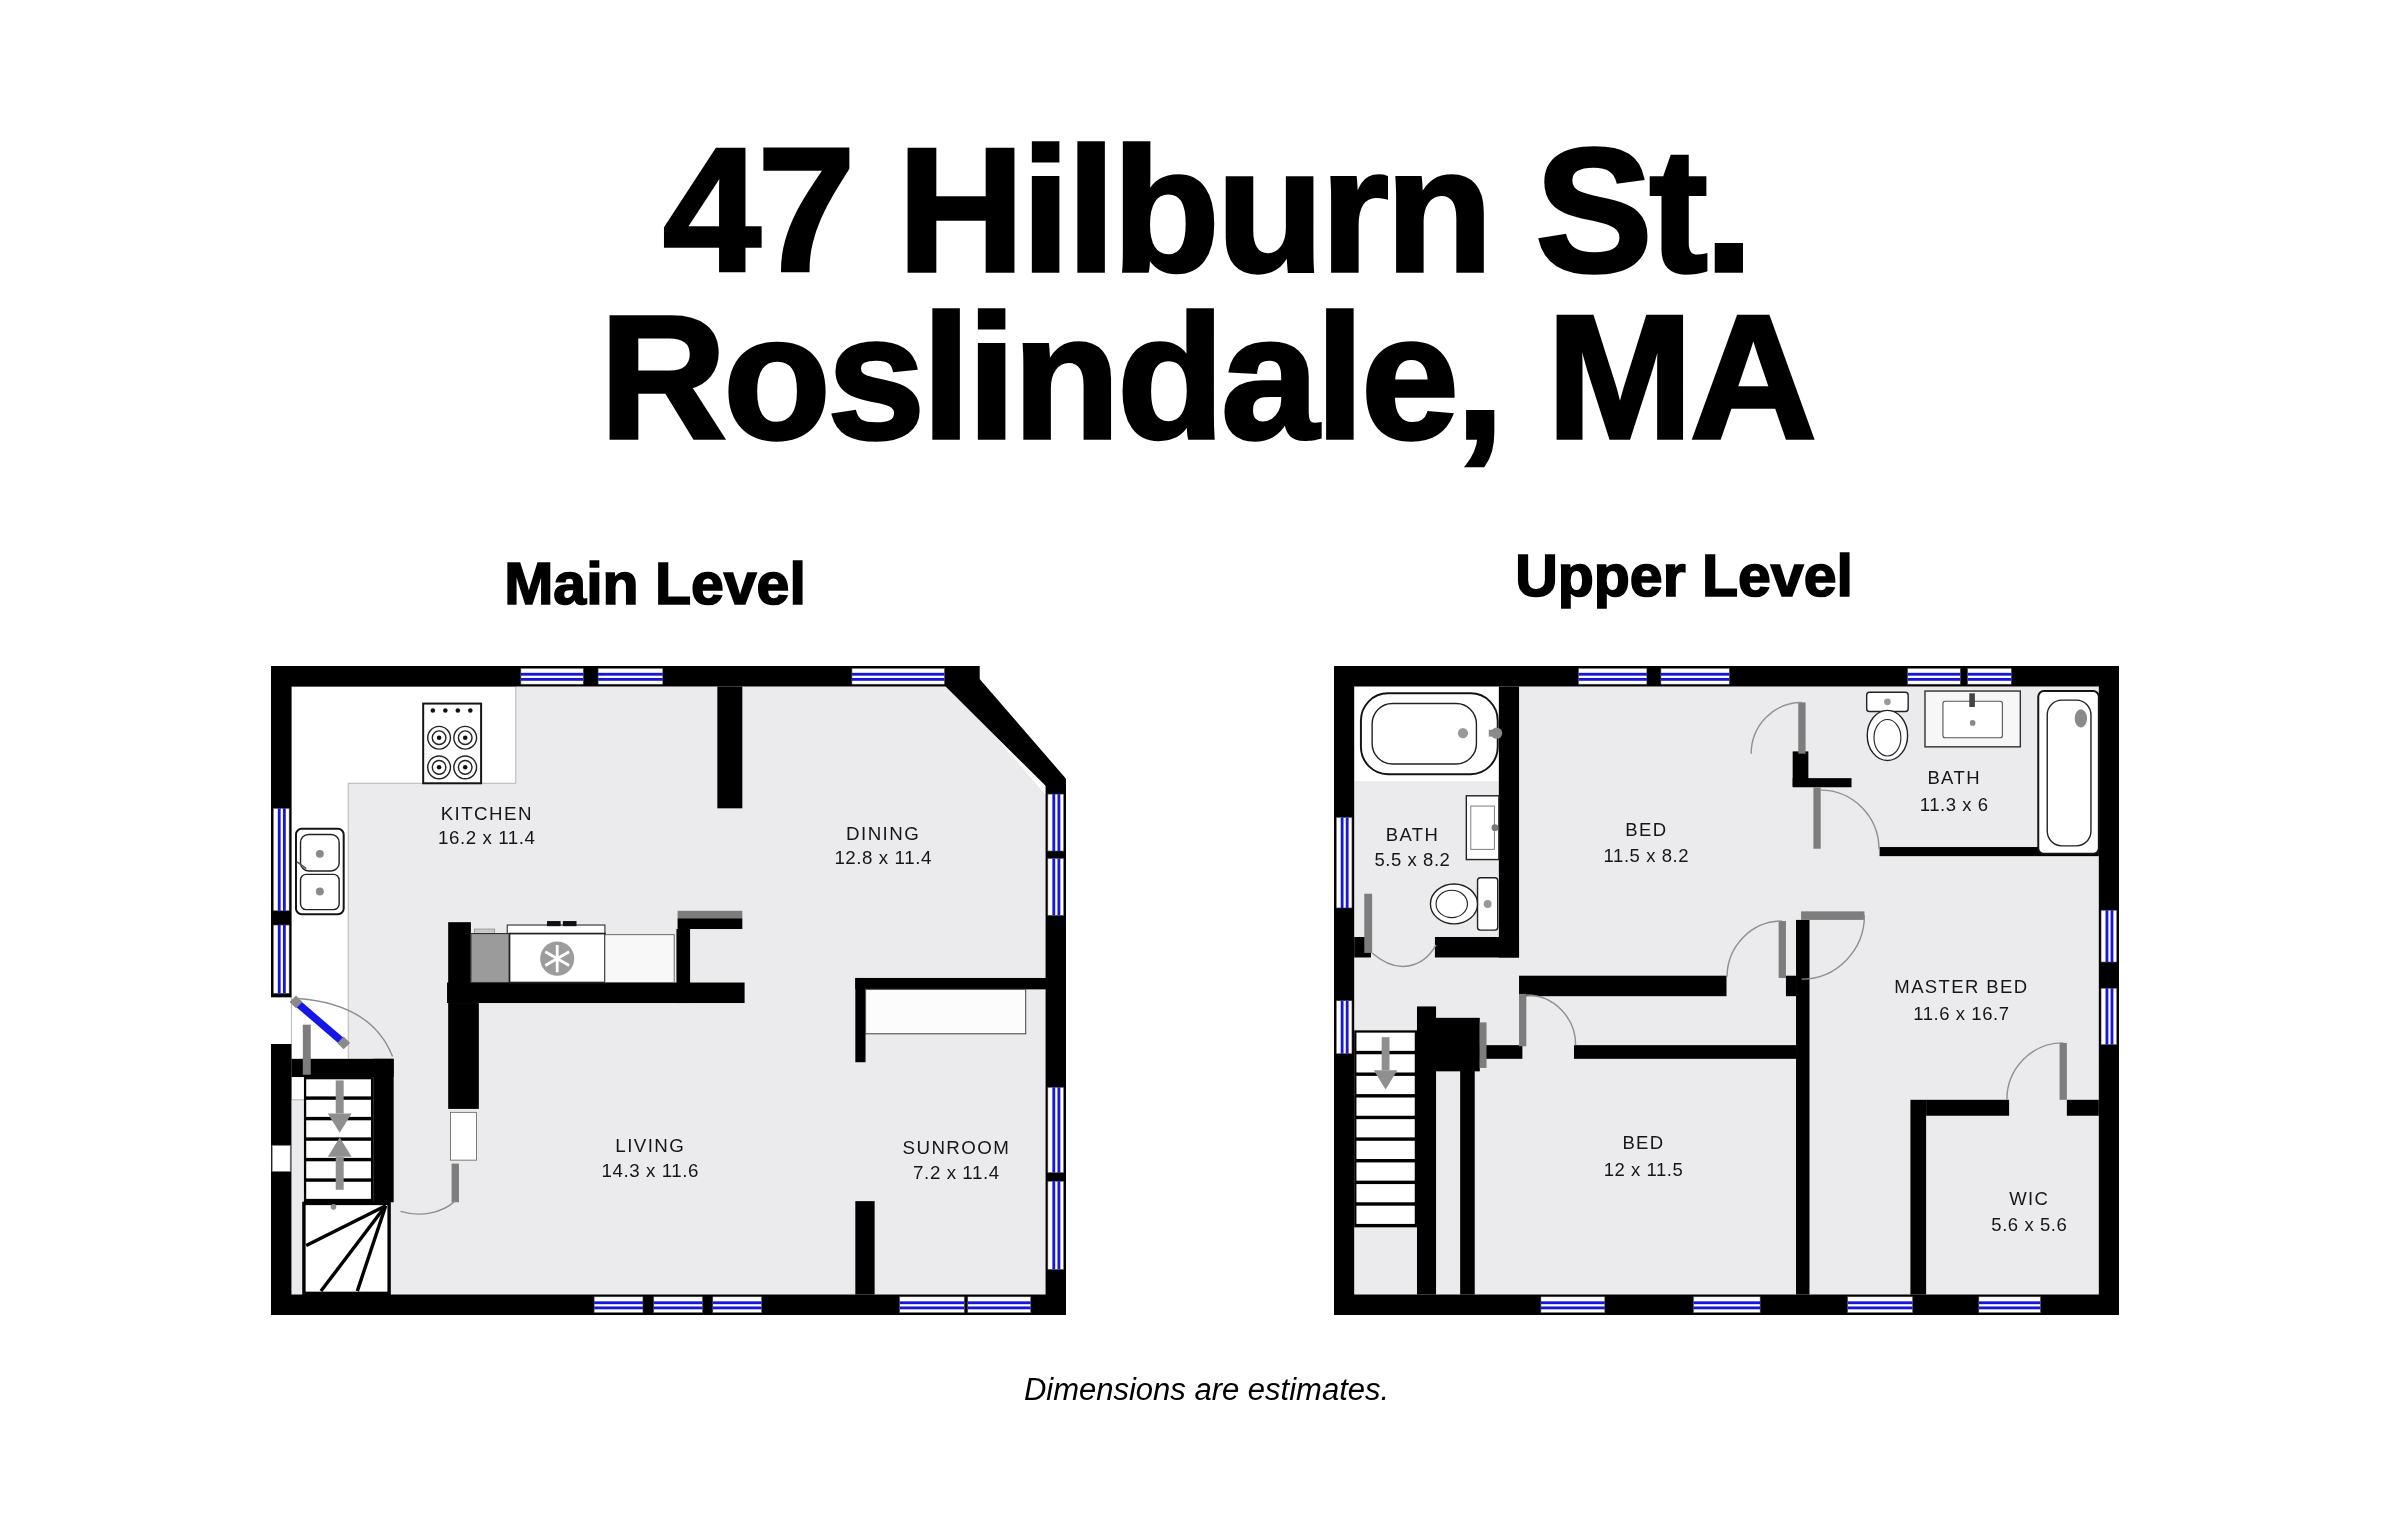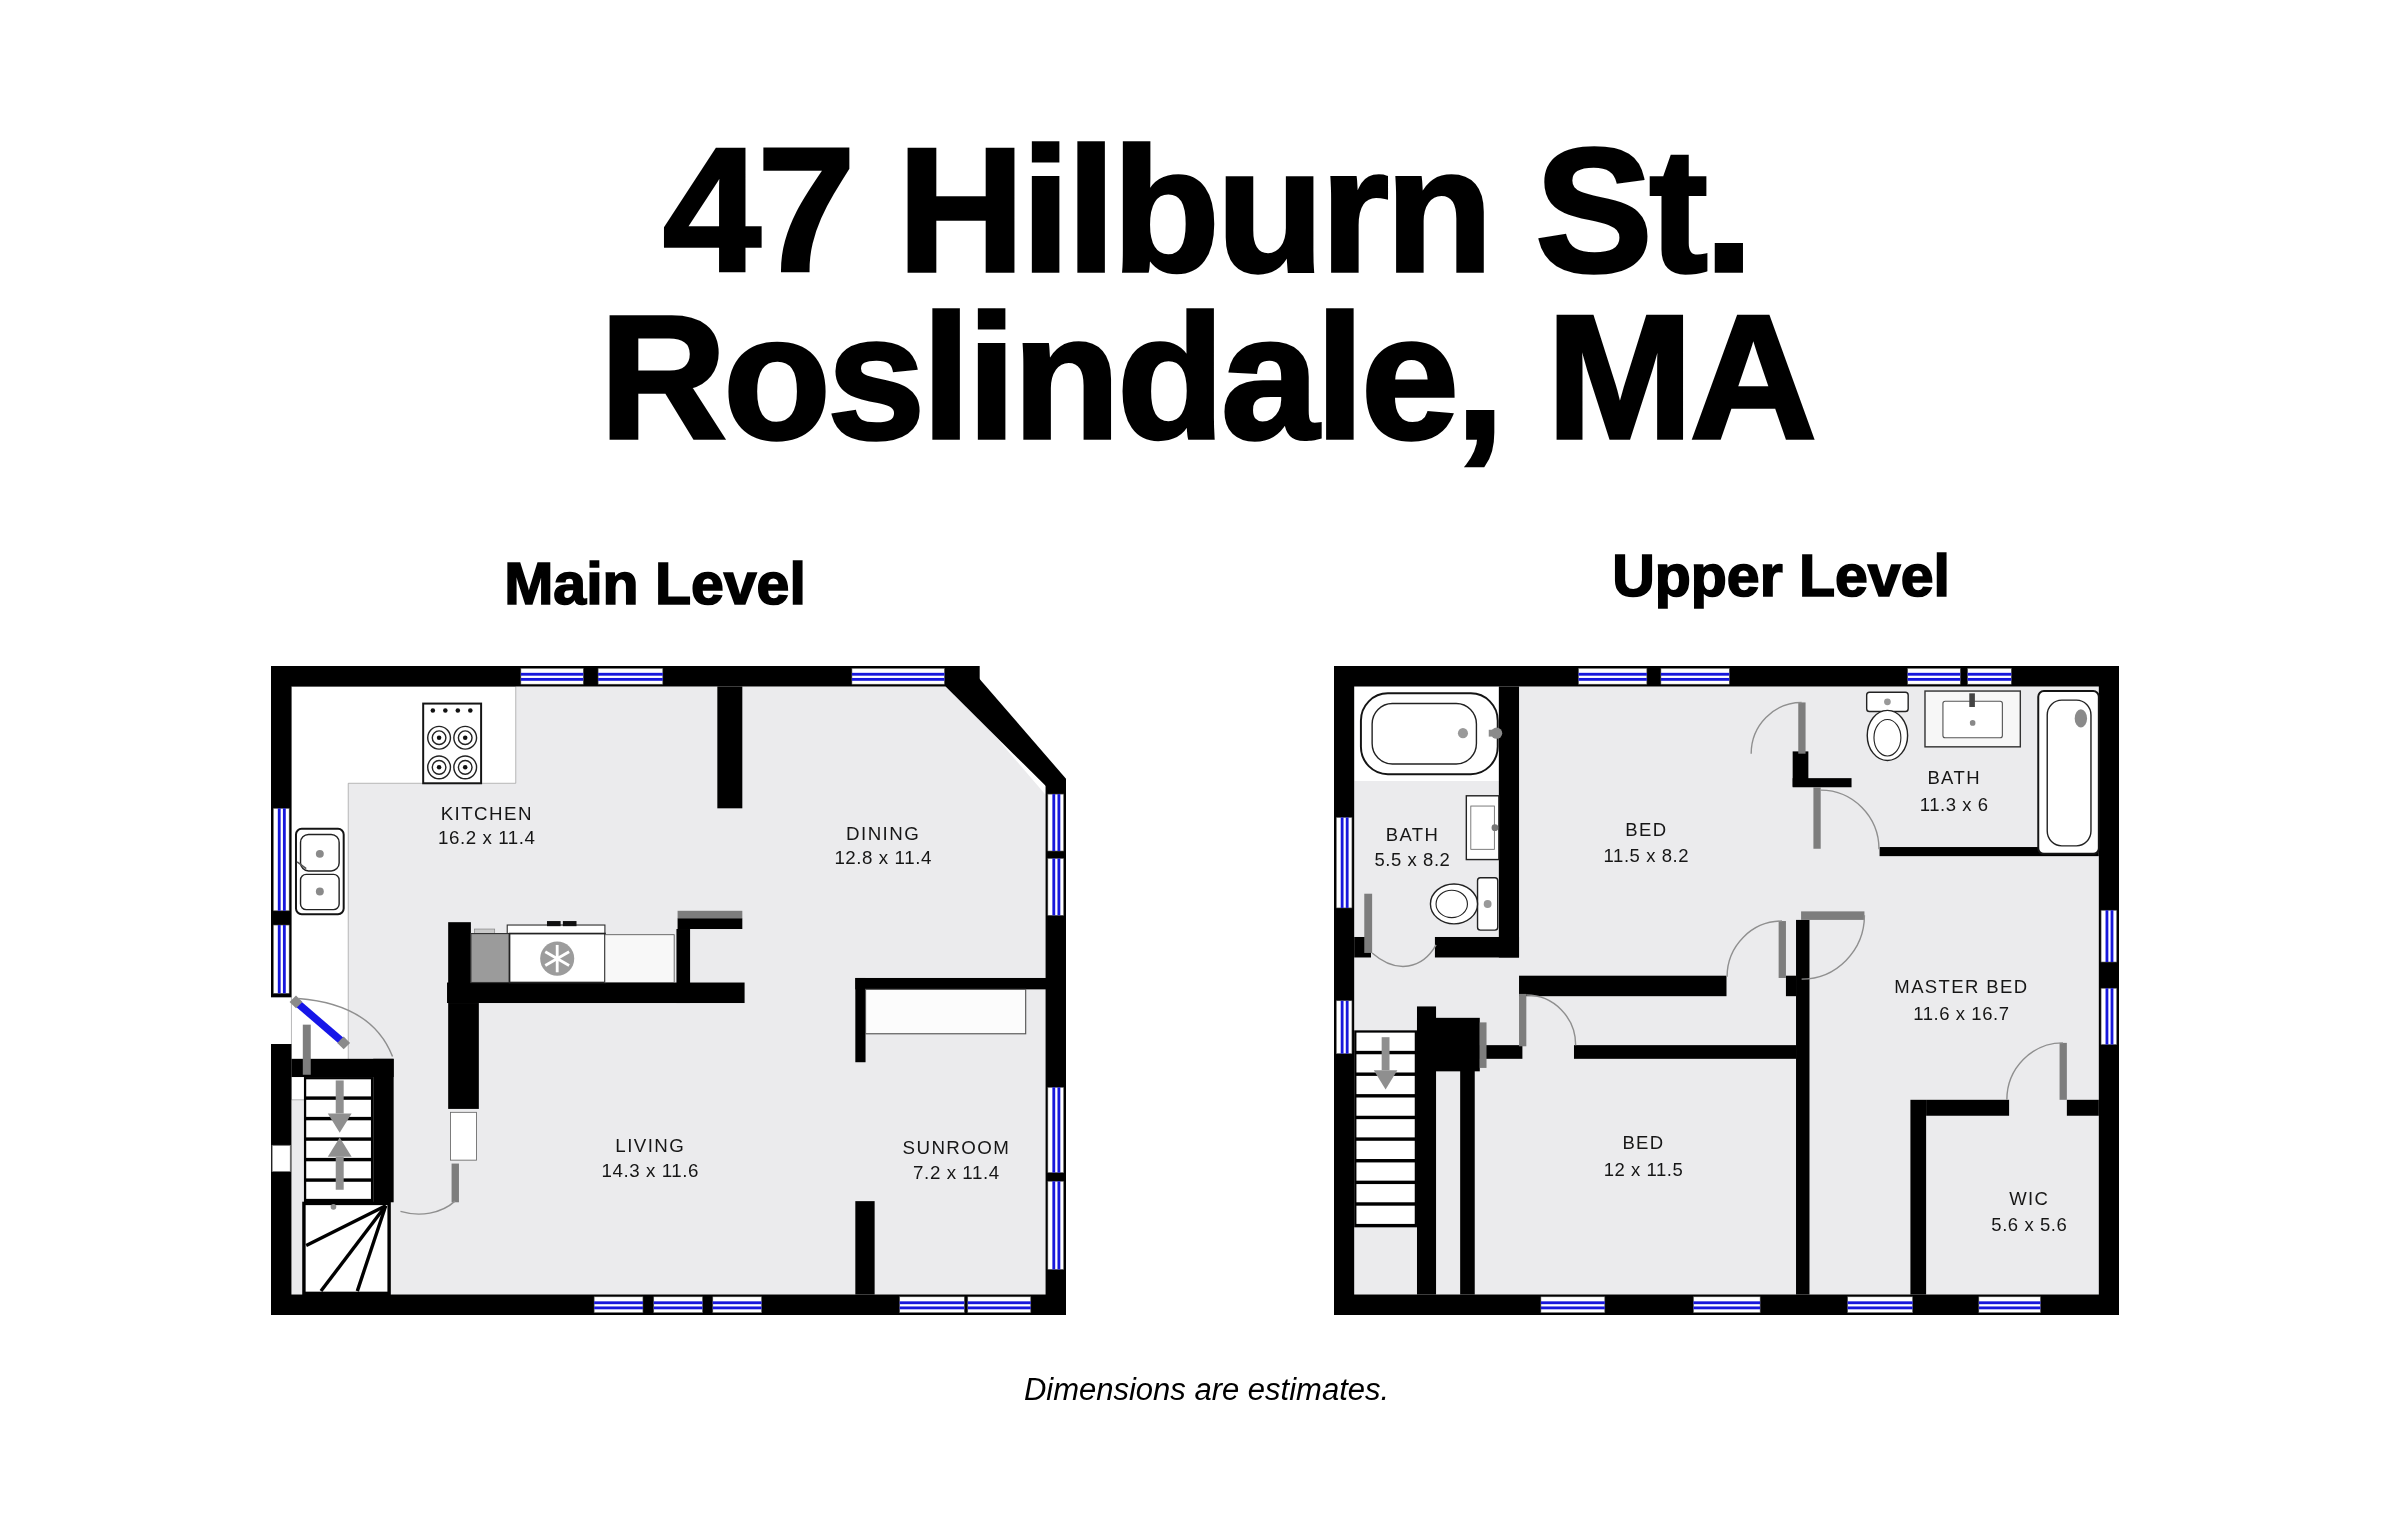--- a/index.html
+++ b/index.html
@@ -27,21 +27,21 @@
 </style>
 </head>
 <body>
 
 <div class="abs title">
   <div>47 Hilburn St.</div>
   <div>Roslindale, MA</div>
 </div>
 
 <div class="abs level-label" style="left:245px;margin-top:8px;">Main Level</div>
-<div class="abs level-label" style="left:1371px;">Upper Level</div>
+<div class="abs level-label" style="left:1274px;">Upper Level</div>
 
 <svg style="left:271px;top:666px;" width="795" height="649" viewBox="0 0 1400 1140" preserveAspectRatio="none">
 
   <path class="floor" d="M36,36 L1200,36 L1364,226 L1364,1104 L36,1104 Z"></path>
 
   <path class="counter" d="M36,36 L431,36 L431,206 L136,206 L136,762 L36,762 Z"></path>
 
   <g class="wall">
     <rect x="0" y="0" width="1248" height="36"></rect>
     <polygon points="1228,0 1400,198 1400,246 1188,36 1188,0"></polygon>

